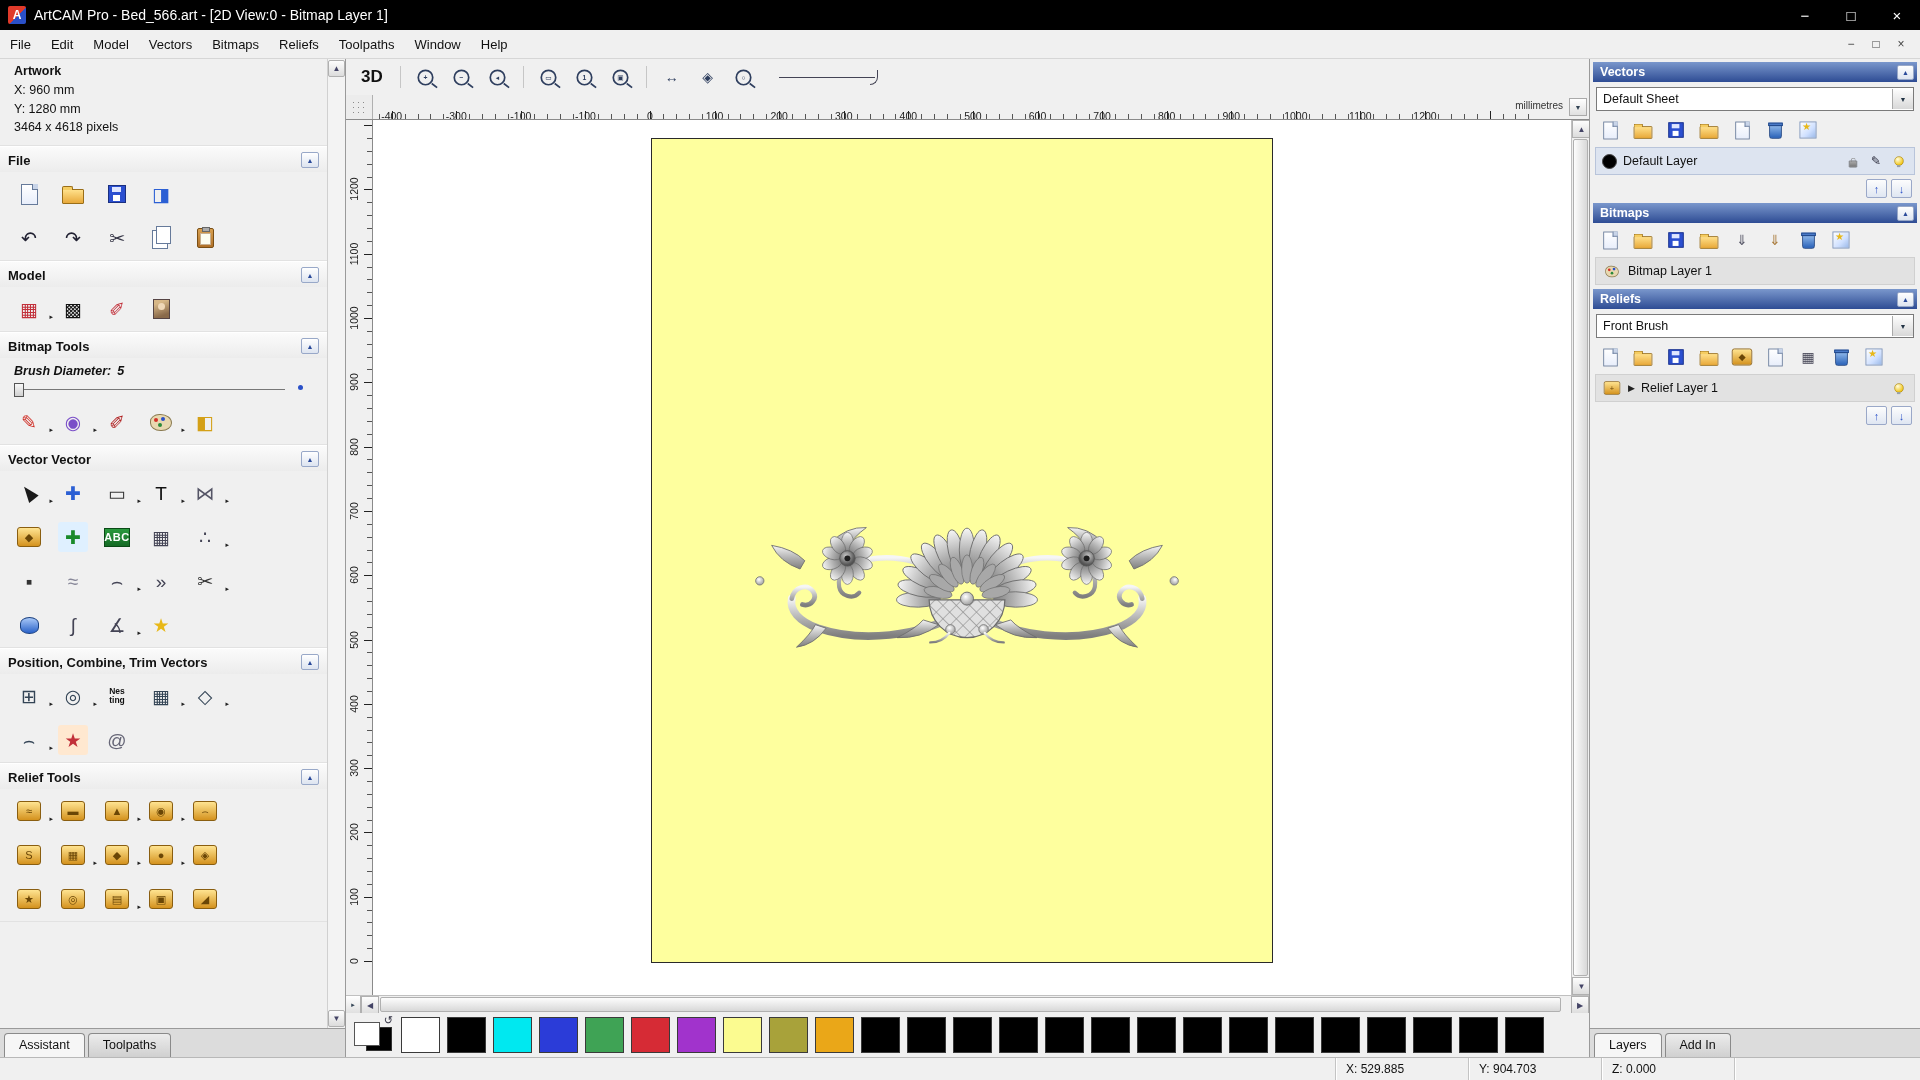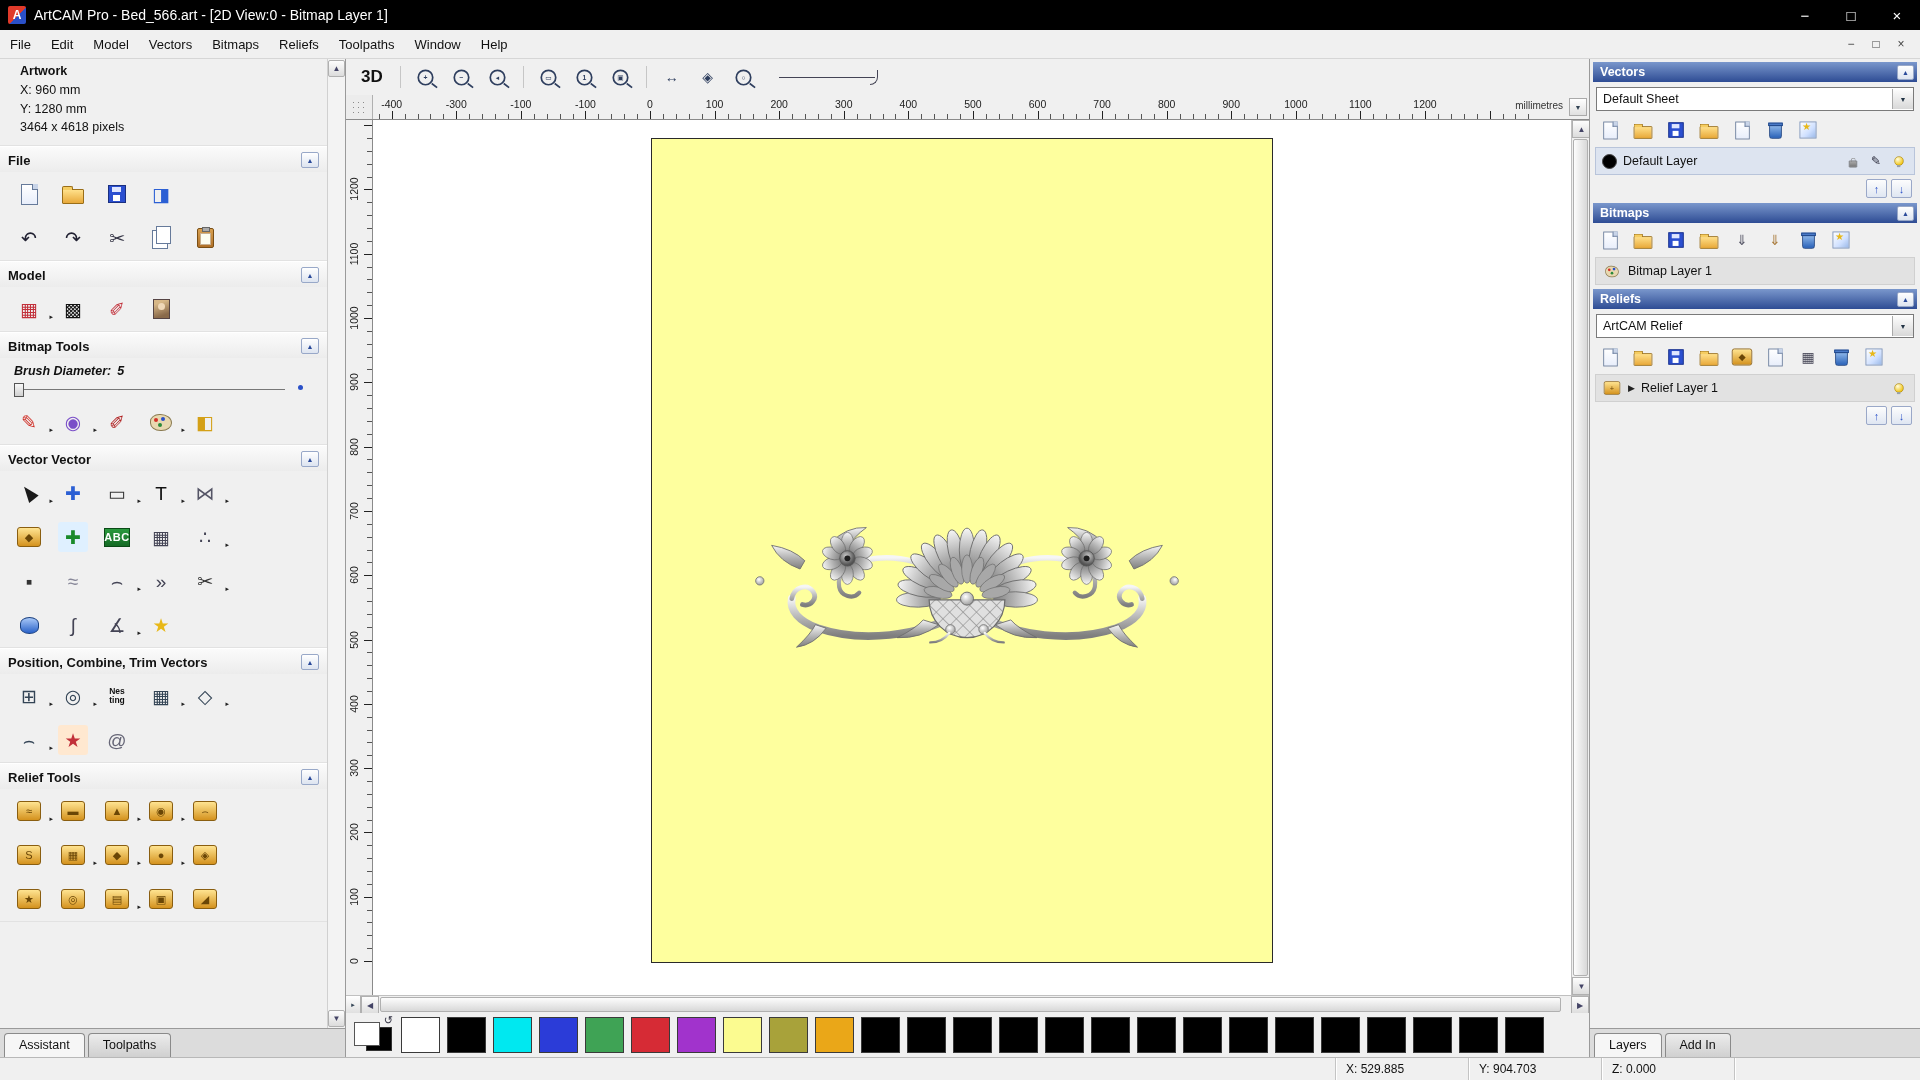--- a/index.html
+++ b/index.html
@@ -30,21 +30,21 @@
   .a-body{flex:1;display:flex;min-height:0;overflow:hidden}
   .a-content{flex:1;overflow:hidden}
   .a-scroll{width:17px;background:#f3f3f3;border-left:1px solid #d0d0d0;display:flex;flex-direction:column;align-items:center;justify-content:space-between;padding:1px 0}
   .scroll-btn{width:15px;height:15px;background:linear-gradient(#fdfdfd,#dcdcdc);border:1px solid #b0b0b0;border-radius:2px;
               font-size:8px;color:#446;display:flex;align-items:center;justify-content:center}
   .section{border-bottom:1px solid #e2e2e2}
   .sec-h{display:flex;align-items:center;justify-content:space-between;padding:5px 8px 4px;
          border-top:1px solid #fff;background:linear-gradient(#fbfbfb,#ececec);font-weight:bold}
   .rollup{width:16px;height:14px;background:linear-gradient(#fff,#dde4f0);border:1px solid #98a8c8;border-radius:2px;
           color:#2a4a9a;font-size:7px;display:flex;align-items:center;justify-content:center;flex:0 0 auto}
-  .pi-grid{display:grid;grid-template-columns:160px 1fr;padding:3px 4px 8px 20px;font-size:12.5px;line-height:1.5}
+  .pi-grid{display:grid;grid-template-columns:160px 1fr;padding:3px 4px 8px 14px;font-size:12.5px;line-height:1.5}
   .pi-h{font-weight:bold}
   .icon-row{display:flex;align-items:center;gap:14px;padding:7px 12px 7px 14px}
   .tool{position:relative;display:flex;align-items:center;justify-content:center;flex:0 0 auto}
   .tool .g{font-size:19px;line-height:1}
   .tool.sm .g{font-size:14px}
   .tool.xs .g{font-size:12px}
   .tool.sm > div{transform:scale(.85)}
   .tool.xs > div{transform:scale(.68)}
   .fly{position:absolute;right:-9px;bottom:3px;font-size:7px;color:#222}
   .brush-line{display:flex;gap:6px;padding:6px 14px 0;font-weight:bold;font-style:italic;font-size:12.5px}
@@ -69,21 +69,21 @@
   .mline{width:96px;height:1px;background:#445;position:relative}
   .mline::after{content:"";position:absolute;right:-3px;top:-7px;width:7px;height:14px;
                 border:1px solid #445;border-left:none;border-top:none;border-radius:0 0 8px 0}
 
   .h-ruler{height:24px;position:relative;background:#f0f0f0;border-bottom:1px solid #8a8a8a;flex:0 0 auto;font-size:10.5px;overflow:hidden}
   .ruler-corner{position:absolute;left:0;top:0;width:26px;height:100%;border-right:1px solid #b0b0b0;background:#ececec}
   .ruler-corner::after{content:"";position:absolute;inset:5px;
         background:radial-gradient(#8a8a8a 0.8px,transparent 1px);background-size:5px 5px}
   .htick{position:absolute;bottom:0;width:1px;height:5px;background:#555}
   .htick.major{height:8px;background:#222}
-  .hlbl{position:absolute;top:3px;transform:translateX(-50%);color:#222}
+  .hlbl{position:absolute;top:15px;transform:translateX(-50%);color:#222}
   .unit{position:absolute;right:26px;top:5px;font-size:10px;color:#333}
   .ruler-menu{position:absolute;right:2px;top:3px;width:16px;height:16px;border:1px solid #aaa;
               background:linear-gradient(#fff,#e0e0e0);font-size:7px;color:#345;display:flex;align-items:center;justify-content:center}
 
   .canvas-row{flex:1;display:flex;min-height:0}
   .v-ruler{width:26px;flex:0 0 auto;position:relative;background:#f0f0f0;border-right:1px solid #8a8a8a;overflow:hidden;font-size:10.5px}
   .vtick{position:absolute;right:0;height:1px;width:5px;background:#555}
   .vtick.major{width:8px;background:#222}
   .vlbl{position:absolute;left:-7px;width:30px;text-align:center;transform:rotate(-90deg);color:#222}
   .viewport{flex:1;position:relative;background:#fff;overflow:hidden;min-width:0}
@@ -994,21 +994,21 @@
           </span>
         <span>Bitmap Layer 1</span>
         <span class="lspacer"></span>
       </div>
 
       <div class="blue-h">
         <span>Reliefs</span>
         <span class="rollup">▲</span>
       </div>
       <div class="combo">
-        <span>ArtCAM Relief</span>
+        <span>Front Brush</span>
         <span class="combo-btn">▼</span>
       </div>
       <div class="rp-toolbar">
           <div class="tool sm" style="width: 24px; height: 24px;">
             <div class="k-page"></div>
           </div>
           <div class="tool sm" style="width: 24px; height: 24px;">
             <div class="k-folder"></div>
           </div>
           <div class="tool sm" style="width: 24px; height: 24px;">

